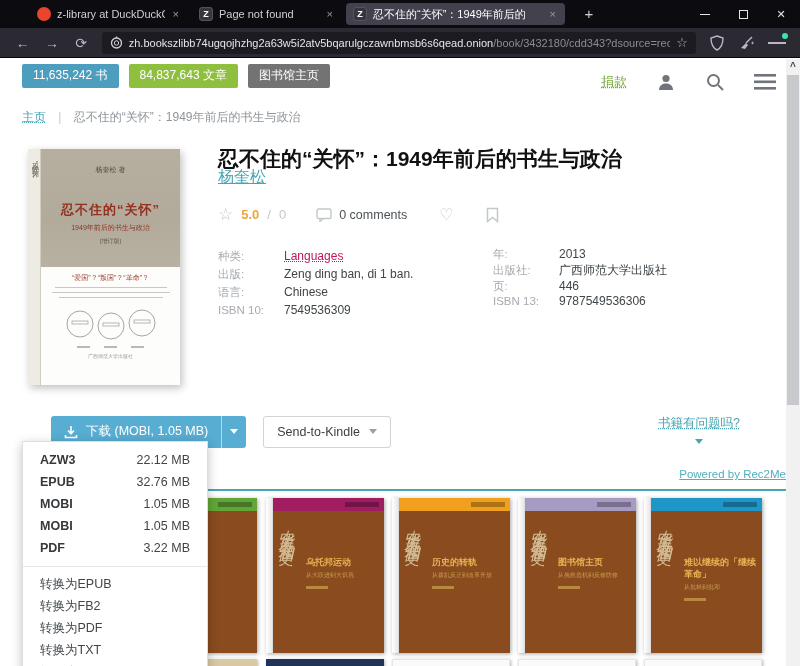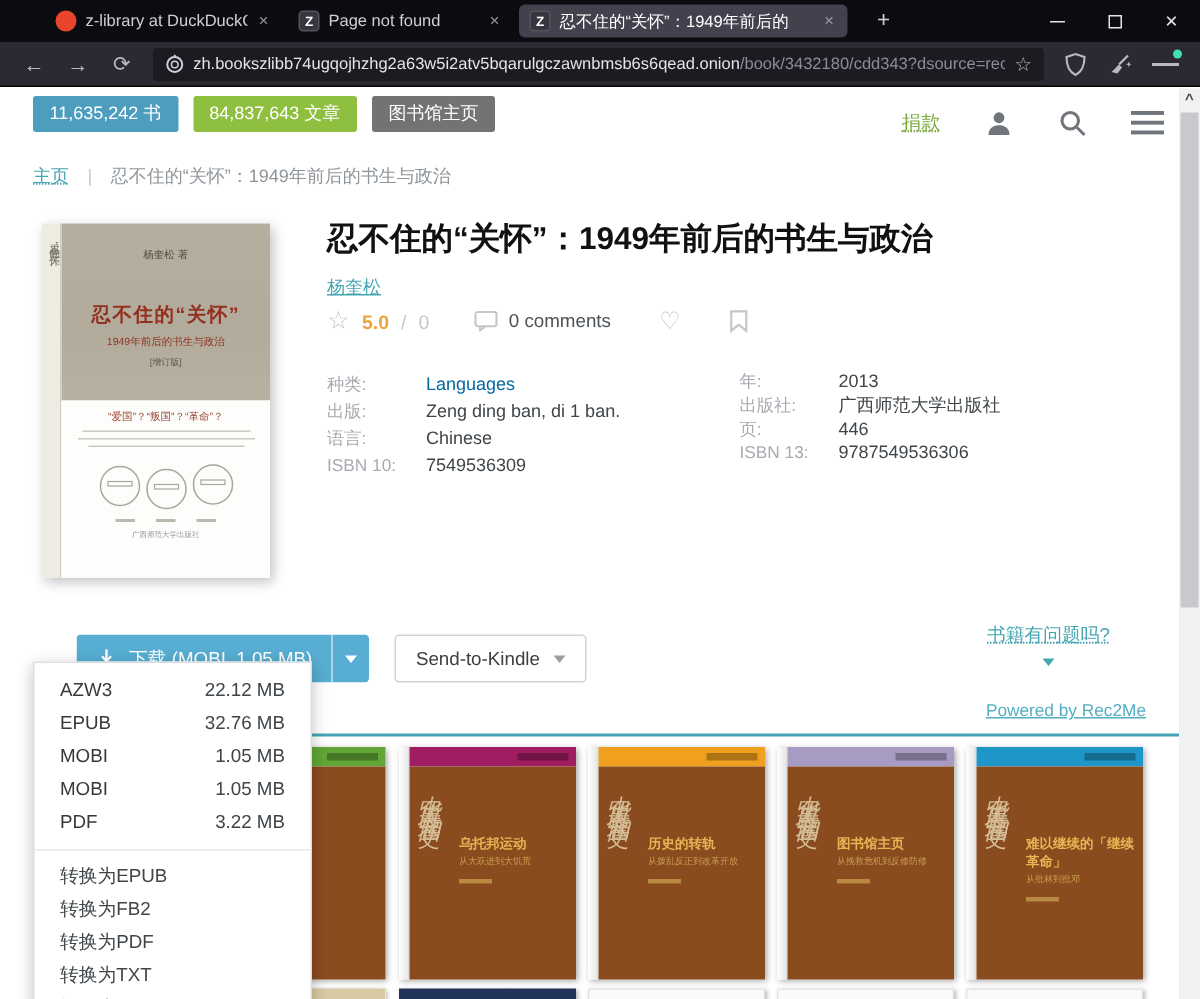--- a/index.html
+++ b/index.html
@@ -67,51 +67,51 @@
   .cv-ed { margin-top:4px; font-size:6px; color:#5d594f; }
   .cface-bot { position:absolute; top:118px; left:0; right:0; bottom:0; background:#fdfdfb; text-align:center; }
   .cv-tagline { margin-top:6px; font-size:7px; color:#9c4233; }
   .cv-line { height:1px; background:#c9c9c2; margin:4px auto 0; }
   .cv-names { display:flex; justify-content:center; gap:14px; margin-top:2px; }
   .cv-names i { display:block; width:13px; height:2px; background:#b9b9b0; }
   .cv-pub { margin-top:5px; font-size:5px; color:#999; }
 
   
   .bk-title { position:absolute; top:86px; left:218px; width:560px; font-size:21px; font-weight:600; color:#111; }
-  .bk-author { position:absolute; top:124px; left:218px; font-size:12px; color:#45a6b2; text-decoration:underline; }
+  .bk-author { position:absolute; top:108px; left:218px; font-size:16px; color:#45a6b2; text-decoration:underline; }
   .rating-row { position:absolute; top:145px; left:218px; display:flex; align-items:center; gap:8px; font-size:13px; }
   .star-o { color:#c3c8cb; font-size:17px; }
   .score { color:#f0a43c; font-weight:bold; }
   .score-rest { color:#c3c8cb; }
   .cmt-group { display:flex; align-items:center; gap:7px; margin-left:22px; color:#4c5256; font-size:12.5px; }
   .hb { margin-left:24px; color:#c3c8cb; font-size:16px; }
 
   .details { position:absolute; top:188px; left:218px; font-size:12px; }
   .details .drow { height:18px; line-height:18px; white-space:nowrap; }
   .dlabel { display:inline-block; width:66px; color:#a6abb0; font-size:11.5px; }
   .dvalue { color:#3f4549; }
-  .dvalue.dlink { color:#0369a1; text-decoration-style:dotted; }
+  .dvalue.dlink { color:#be185d; text-decoration:underline; text-decoration-style:dotted; }
   .details2 { position:absolute; top:188px; left:493px; font-size:12px; }
   .details2 .dlabel { width:66px; }
 
   
-  .actions { position:absolute; top:349px; left:22px; height:47px; display:flex; align-items:flex-end;padding-left:29px; }
+  .actions { position:absolute; top:349px; left:22px; height:47px; display:flex; align-items:center;padding-left:29px; }
   .dl-btn { display:flex; height:32px; border-radius:3px; overflow:hidden; }
   .dl-main { background:#57add2; color:#fff; font-size:12.5px; display:flex; align-items:center; gap:8px; padding:0 13px; }
   .dl-caret { background:#57add2; width:25px; display:flex; align-items:center; justify-content:center; border-left:1px solid rgba(255,255,255,.55); }
   .caret-down { width:0; height:0; border-left:4px solid transparent; border-right:4px solid transparent; border-top:5px solid currentColor; display:inline-block; }
   .white-btn { margin-left:17px; height:32px; background:#fff; border:1px solid #cfd4d6; border-radius:3px;
                display:flex; align-items:center; gap:9px; padding:0 13px; font-size:12.5px; color:#3c4043; }
   .white-btn .caret-down { color:#9aa0a4; }
   .report-link { position:absolute; top:356px; right:46px; display:flex; align-items:center; gap:7px;
                  font-size:12.5px; color:#45a6b2;flex-direction:column; }
   .report-link .rl-txt { text-decoration:underline; text-decoration-style:dotted; }
   .report-link .caret-down { color:#45a6b2; }
 
-  .powered { position:absolute; top:409px; right:22px; font-size:11.5px; color:#52aec0; text-decoration:underline; }
+  .powered { position:absolute; top:409px; right:0; font-size:11.5px; color:#52aec0; text-decoration:underline; }
   .teal-line { position:absolute; top:430px; left:200px; width:586px; height:2px; background:#44a6b6; }
 
   
   .rec-book { position:absolute; top:439px; width:118px; height:155px; background:#fff; box-shadow:1px 1px 4px rgba(0,0,0,.35); }
   .rb-edge { position:absolute; left:0; top:0; width:7px; height:100%; background:linear-gradient(90deg,#ffffff,#e8e8e8); border-right:1px solid #dcdcdc; }
   .rb-cover { position:absolute; left:7px; top:0; right:0; bottom:0; }
   .rb-band { position:absolute; top:0; left:0; right:0; height:13px; }
   .rb-band i { position:absolute; right:5px; top:4px; width:34px; height:5px; background:rgba(0,0,0,.28); display:block; }
   .rb-body { position:absolute; top:13px; left:0; right:0; bottom:0; background:#8a4b1f; overflow:hidden; }
   .rb-callig { position:absolute; left:5px; top:7px; writing-mode:vertical-rl; font-family:"DejaVu Serif",serif;
@@ -119,21 +119,21 @@
   .rb-title { position:absolute; left:33px; top:45px; width:72px; color:#e7b353; font-size:9px; font-weight:bold; line-height:1.35; }
   .rb-sub { margin-top:3px; font-size:6px; font-weight:normal; color:#c79f4e; }
   .rb-auth { margin-top:7px; width:22px; height:3px; background:#c79f4e; opacity:.75; }
 
   .thumb2 { position:absolute; top:600px; height:60px; width:118px; box-shadow:1px 1px 3px rgba(0,0,0,.3); }
 
   
   .dd-menu { position:absolute; top:382px; left:22px; width:186px; background:#fff; border:1px solid #dedede;
              box-shadow:0 3px 10px rgba(0,0,0,.25); z-index:60; padding:7px 0; }
   .dd-row { display:flex; justify-content:space-between; align-items:center; height:22px; padding:0 17px; font-size:12.5px; }
-  .dd-fmt { font-weight:normal; color:#35393c; }
+  .dd-fmt { font-weight:bold; color:#35393c; }
   .dd-size { color:#3f4549; }
   .dd-div { border-top:1px solid #e7e7e7; margin:7px 0 6px; }
   .dd-conv { height:22px; line-height:22px; padding:0 17px; font-size:12.5px; color:#3f4549; }
 
   
   .scrollbar { position:absolute; top:59px; right:0; width:14px; height:607px; background:#f1f1f2; }
   .sb-arrow { position:absolute; top:2px; left:0; width:14px; text-align:center; color:#45494e; font-size:10px; font-weight:bold; }
   .sb-thumb { position:absolute; top:16px; left:1px; width:12px; height:330px; background:#c8c9cc; }
 
   svg { display:block; }

